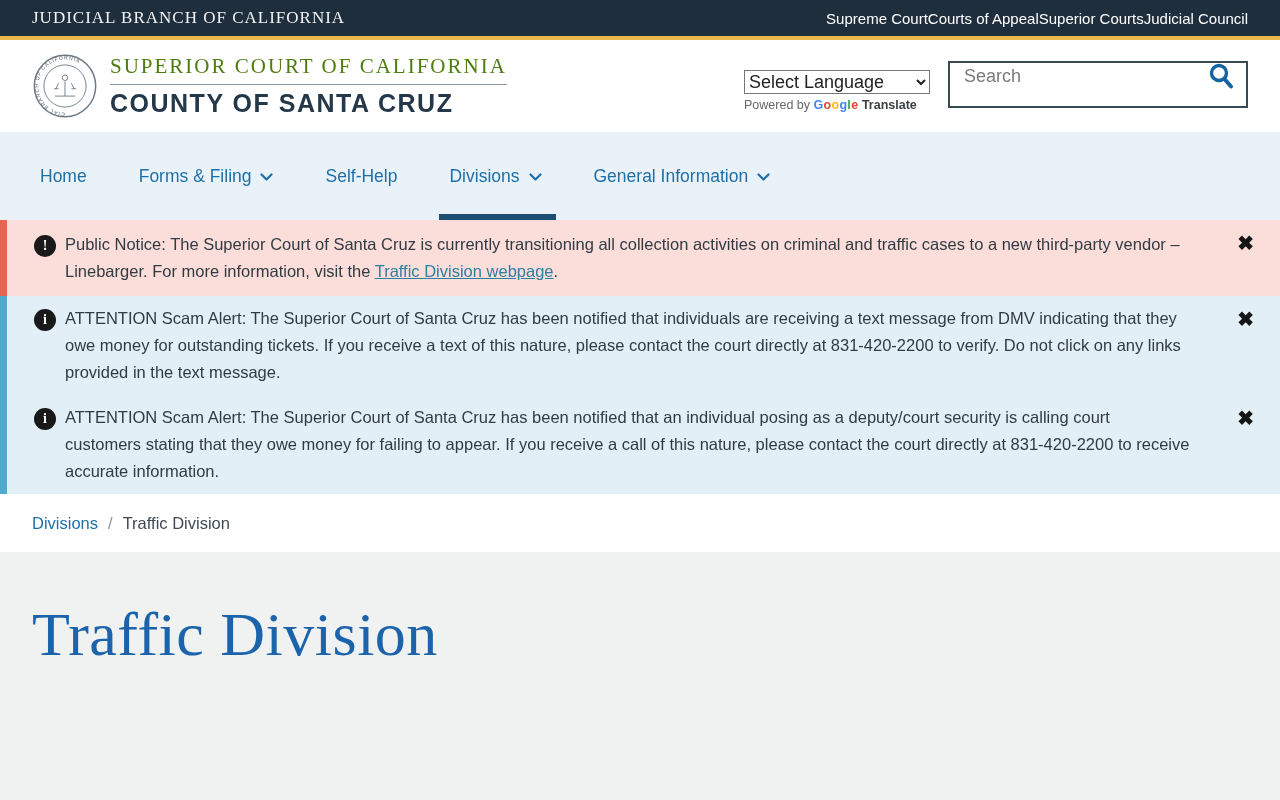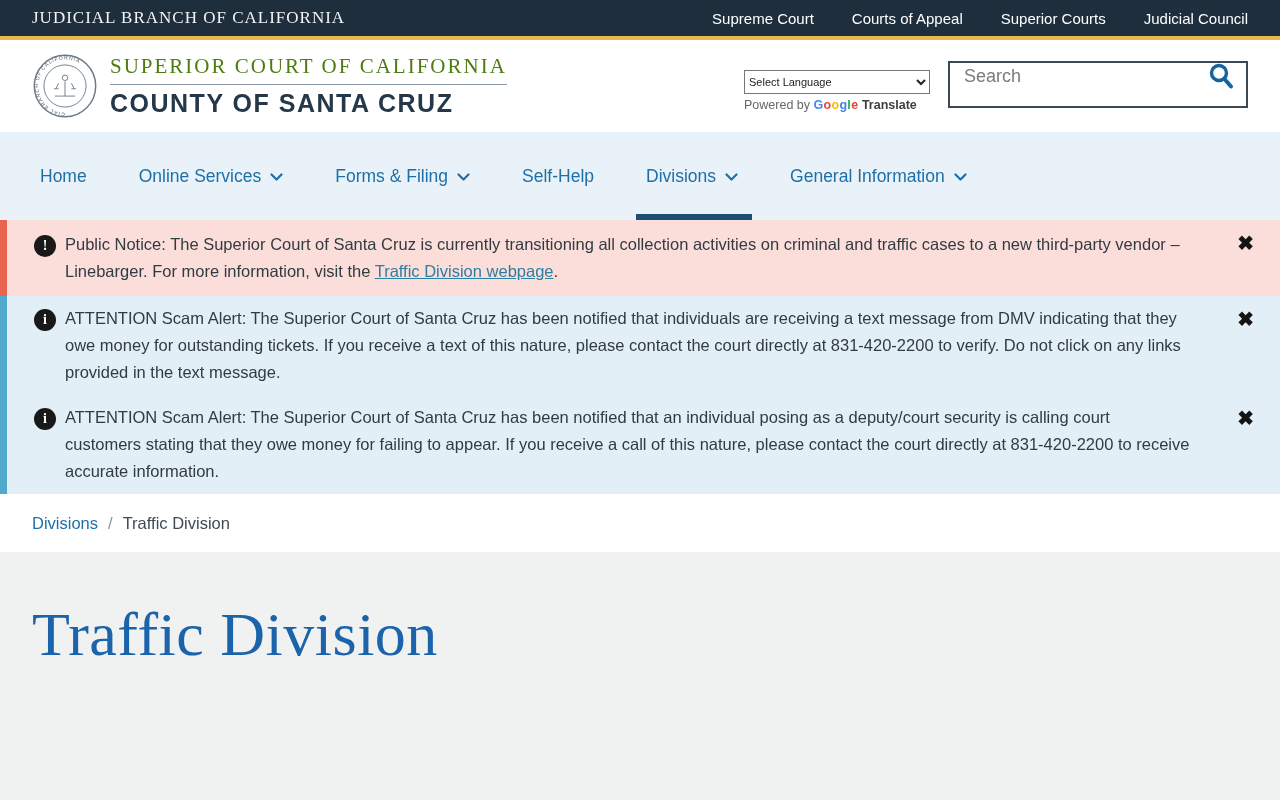--- a/index.html
+++ b/index.html
@@ -15,21 +15,21 @@
     height: 40px; flex: 0 0 40px;
     background: #1f2e3d;
     border-bottom: 4px solid #e9b84b;
     display: flex; align-items: center; justify-content: space-between;
     padding: 0 32px;
   }
   .topbar-title {
     font-family: "Liberation Serif", serif;
     color: #f2f4f6; font-size: 17px; letter-spacing: 1px;
   }
-  .topbar-links { display: flex; gap: 38px; }
+  .topbar-links { display: flex; }
   .topbar-links a {
     color: #ffffff; text-decoration: none; font-size: 15px; cursor: pointer;
   }
 
   
   .header {
     height: 92px; flex: 0 0 92px;
     background: #ffffff;
     display: flex; align-items: center;
     padding: 0 32px;
@@ -41,21 +41,21 @@
     font-size: 21px; letter-spacing: 2px; color: #4d7c0f;
     padding-bottom: 5px; border-bottom: 1px solid #8a99a5;
   }
   .brand-line2 {
     font-size: 25px; font-weight: bold; letter-spacing: 1.5px;
     color: #24384a; padding-top: 4px;
   }
   .header-right { margin-left: auto; display: flex; align-items: flex-start; gap: 18px; }
   .translate { display: flex; flex-direction: column; gap: 4px; padding-top: 9px; }
   .translate select {
-    width: 186px; height: 24px; font-size: 11px; color: #222;
+    width: 186px; height: 24px; font-size: 18px; color: #222;
     border: 1px solid #777; background: #fff;
   }
   .powered { font-size: 12.5px; color: #676767; }
   .google-word { font-weight: bold; letter-spacing: 0.3px; }
   .google-word span:nth-child(1) { color: #4285F4; }
   .google-word span:nth-child(2) { color: #EA4335; }
   .google-word span:nth-child(3) { color: #FBBC05; }
   .google-word span:nth-child(4) { color: #4285F4; }
   .google-word span:nth-child(5) { color: #34A853; }
   .google-word span:nth-child(6) { color: #EA4335; }
@@ -189,28 +189,20 @@
       </button>
     </div>
   </div>
 </div>
 
 <nav class="nav">
   <div class="nav-item">
     <span>Home</span>
   </div>
   <div class="nav-item">
-    <span>Online Services</span>
-    <span class="chev">
-        <svg width="13" height="9" viewBox="0 0 13 9">
-          <path d="M1.5 1.5 L6.5 6.5 L11.5 1.5" fill="none" stroke="currentColor" stroke-width="2.2" stroke-linecap="round" stroke-linejoin="round"></path>
-        </svg>
-      </span>
-  </div>
-  <div class="nav-item">
     <span>Forms &amp; Filing</span>
     <span class="chev">
         <svg width="13" height="9" viewBox="0 0 13 9">
           <path d="M1.5 1.5 L6.5 6.5 L11.5 1.5" fill="none" stroke="currentColor" stroke-width="2.2" stroke-linecap="round" stroke-linejoin="round"></path>
         </svg>
       </span>
   </div>
   <div class="nav-item">
     <span>Self-Help</span>
   </div>

